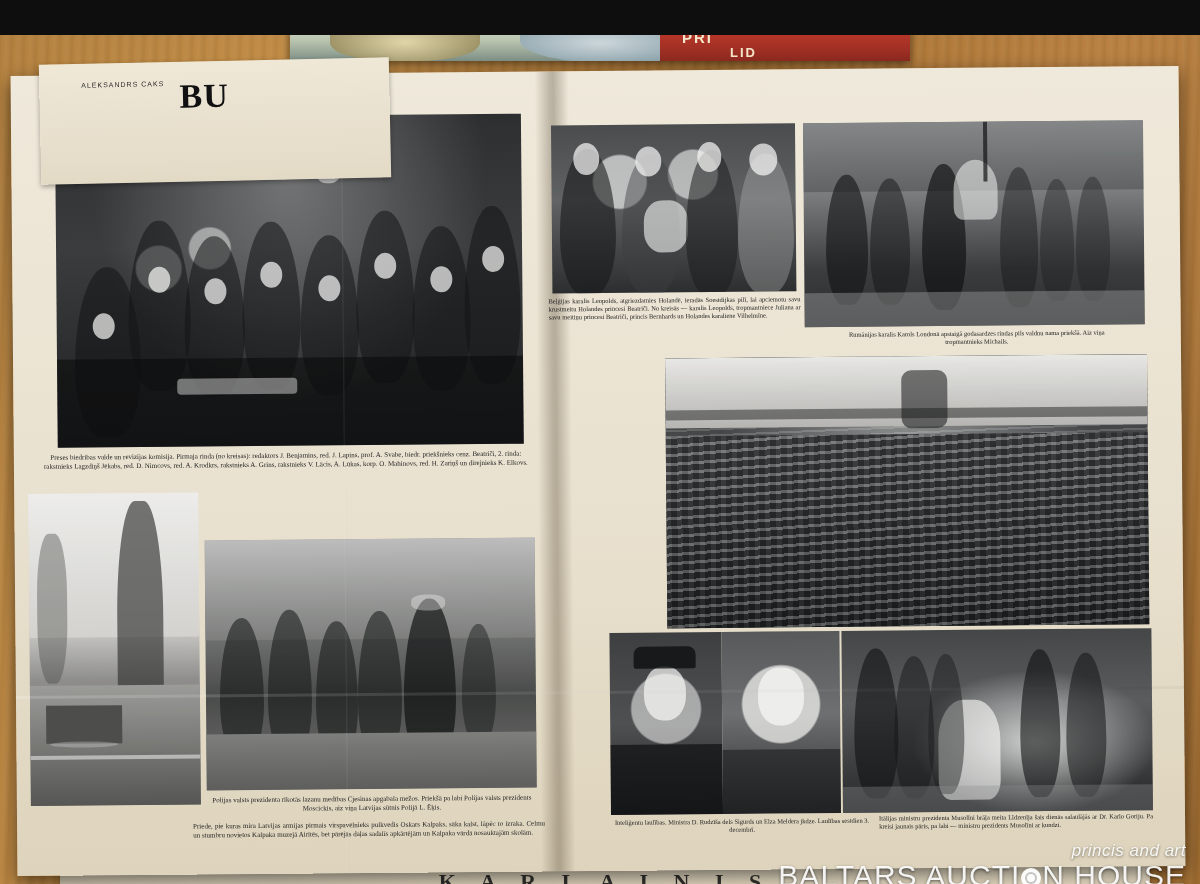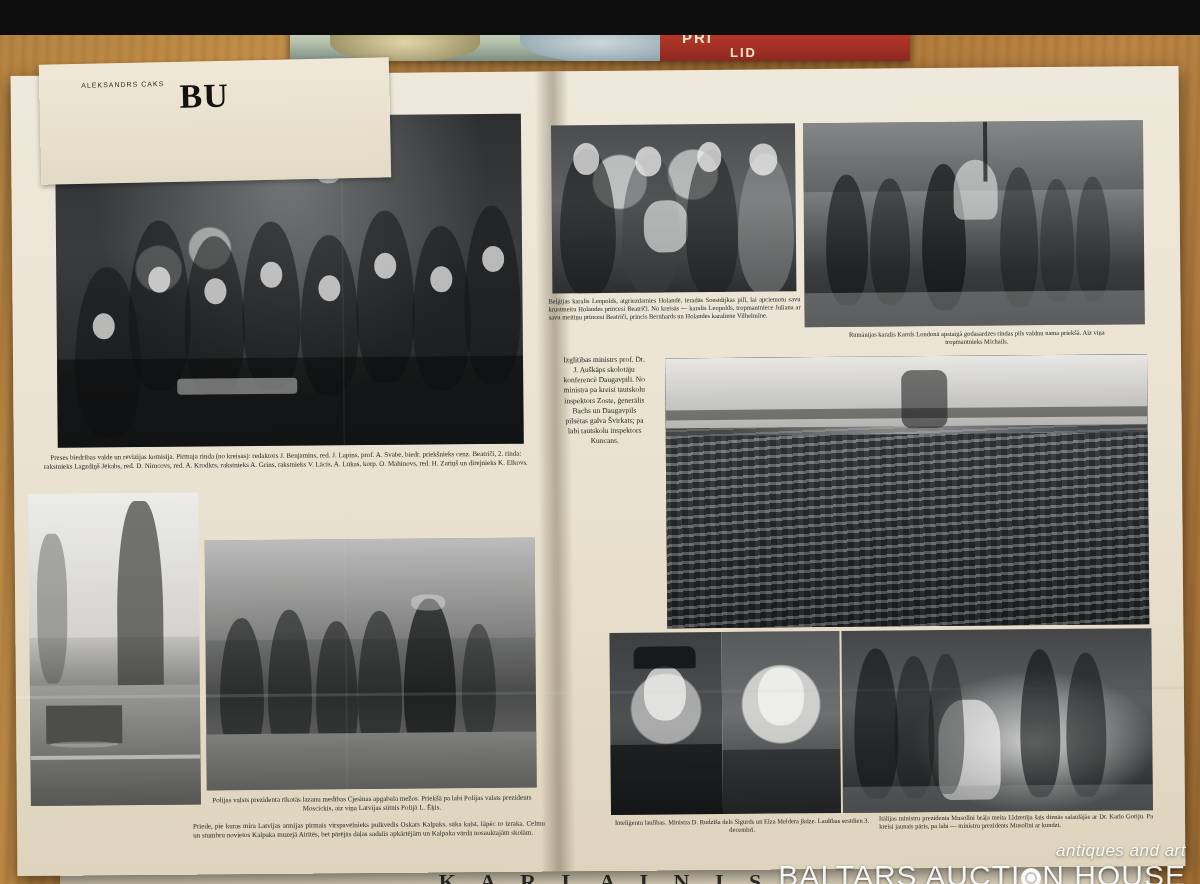--- a/index.html
+++ b/index.html
@@ -325,21 +325,20 @@
       <div class="fig" style="left:118px; top:42px; width:44px; height:146px; background:rgba(18,22,26,.66);"></div>
       <div class="hl" style="left:150px; top:38px; width:44px; height:60px; border-radius:50% 50% 20% 20%; opacity:.75;"></div>
       <div class="fig" style="left:196px; top:46px; width:38px; height:140px; background:rgba(24,28,32,.45);"></div>
       <div class="fig" style="left:236px; top:58px; width:34px; height:122px; background:rgba(30,34,38,.4);"></div>
       <div class="fig" style="left:272px; top:56px; width:34px; height:124px; background:rgba(30,34,38,.4);"></div>
       <div class="band" style="left:180px; top:0; width:4px; height:60px; background:rgba(20,24,28,.7);"></div>
       <div class="band" style="left:0; bottom:0; width:100%; height:34px; background:rgba(150,155,158,.45);"></div>
     </div>
     <div class="cap" style="left:830px; top:262px; width:268px; font-size:6.5px;">Rumānijas karalis Karols Londonā apstaigā godasardzes rindas pils valdnu nama priekšā. Aiz viņa tropmantnieks Michails.</div>
 
-    <div class="colcap" style="left:548px; top:284px;">Izglītības ministrs prof. Dr. J. Auškāps skolotāju konferencē Daugavpilī. No ministra pa kreisi tautskolu inspektors Zoste, ģenerālis Bachs un Daugavpils pilsētas galva Švirkats; pa labi tautskolu inspektors Kuncans.</div>
 
     <div class="photo p-hall" style="left:652px; top:288px; width:482px; height:270px;">
       <div class="band" style="left:0; top:0; width:100%; height:26%; background:linear-gradient(180deg,#e4e2d8,#b5b3a8);"></div>
       <div class="band" style="left:0; top:52px; width:100%; height:10px; background:rgba(20,24,28,.45);"></div>
       <div class="fig" style="left:236px; top:14px; width:46px; height:58px; background:rgba(24,28,32,.55); border-radius:10px;"></div>
       <div class="band" style="left:0; top:78px; width:100%; height:192px;
            background:repeating-linear-gradient(176deg, rgba(235,235,228,.22) 0 3px, rgba(18,22,26,.40) 3px 9px),
                       repeating-linear-gradient(90deg, rgba(235,235,228,.10) 0 5px, rgba(18,22,26,.16) 5px 11px),
                       linear-gradient(180deg,#4a5157,#22272b);"></div>
     </div>
@@ -369,17 +368,17 @@
     <div class="crease" style="left:0; top:620px; width:100%; height:3px;"></div>
     <div class="crease" style="left:330px; top:0; width:2px; height:100%; opacity:.25;"></div>
   </div>
 
   <div id="left-sheet">
     <div class="hdr">ALEKSANDRS CAKS</div>
     <div class="big">BU</div>
   </div>
 
   <div id="watermark">
-    <div class="w1">antiques and art</div>
+    <div class="w1">princis and art</div>
     <div class="w2"><span>BALTARS AUCTI</span><span class="dot"></span><span>N HOUSE</span></div>
   </div>
 
 </div>
 
 </body></html>

